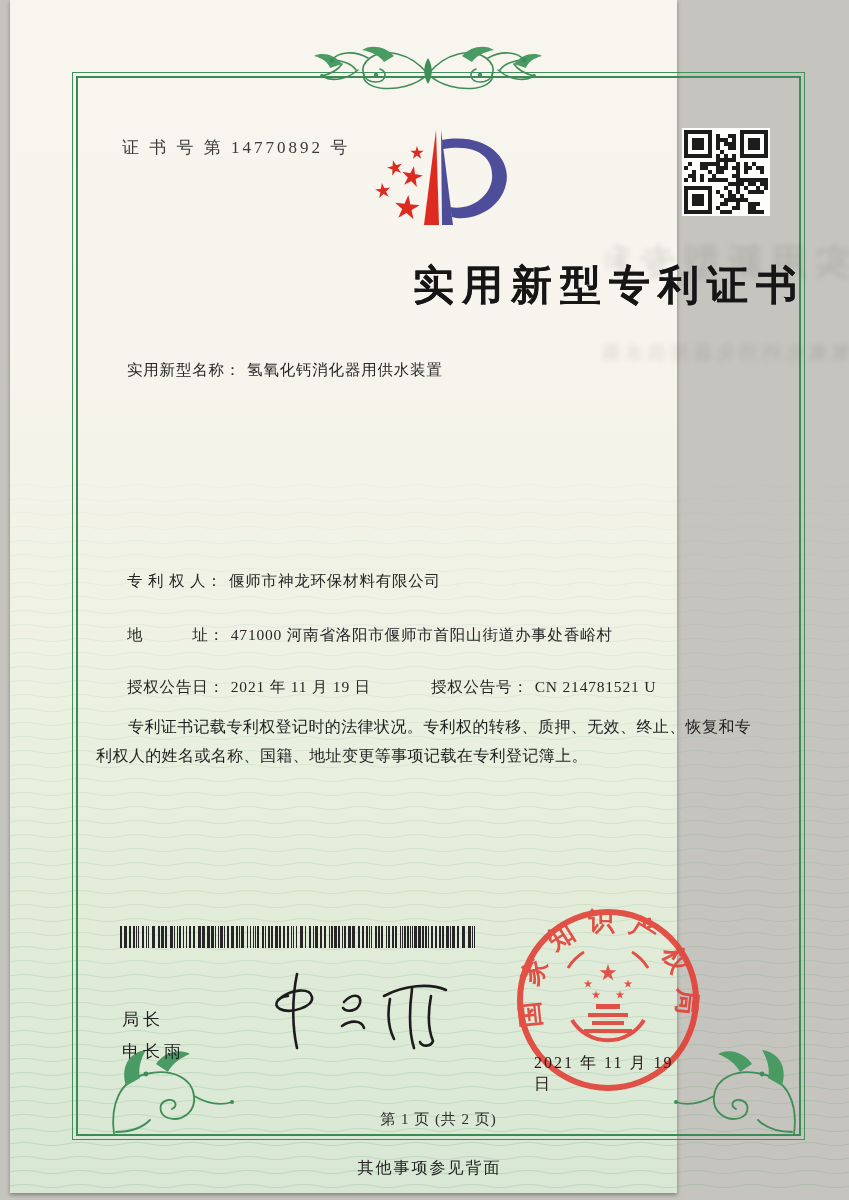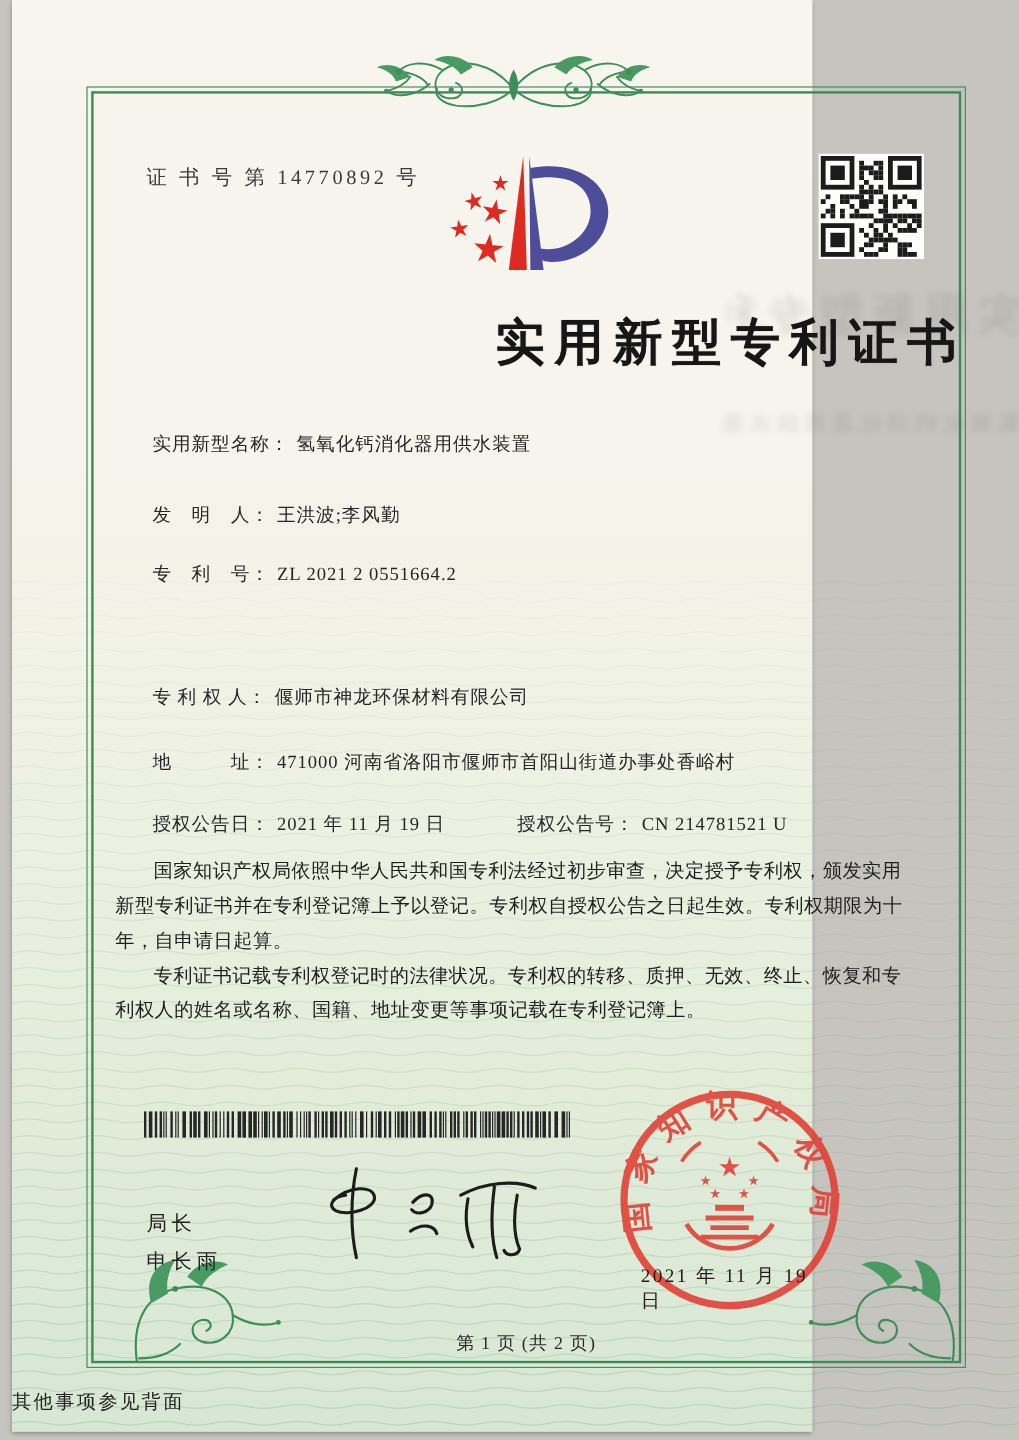--- a/index.html
+++ b/index.html
@@ -62,21 +62,21 @@
   .officer-name  { top:1024px; }
   .signature { position:absolute; left:240px; top:968px; z-index:3; }
 
   .seal { position:absolute; left:498px; top:900px; z-index:2; }
   .seal-date { position:absolute; left:524px; top:1053px; z-index:3;
                font-size:16px; color:#251a18; letter-spacing:2px; }
 
   .page-info { position:absolute; left:62px; top:1110px; width:733px;
                text-align:center; font-size:15px; color:#2b2b2b; letter-spacing:1px; }
   .back-note { position:absolute; left:0; top:1158px; width:839px;
-               font-size:16px; color:#222; letter-spacing:2px; }
+               text-align:center; font-size:16px; color:#222; letter-spacing:2px; }
 </style>
 </head>
 <body>
 
 <div class="paper">
 
   <svg id="waves-svg" width="839" height="1193">
       <path d="M0 486 q14 -3.2 28 0 q14 3.2 28 0 q14 -3.2 28 0 q14 3.2 28 0 q14 -3.2 28 0 q14 3.2 28 0 q14 -3.2 28 0 q14 3.2 28 0 q14 -3.2 28 0 q14 3.2 28 0 q14 -3.2 28 0 q14 3.2 28 0 q14 -3.2 28 0 q14 3.2 28 0 q14 -3.2 28 0 q14 3.2 28 0 q14 -3.2 28 0 q14 3.2 28 0 q14 -3.2 28 0 q14 3.2 28 0 q14 -3.2 28 0 q14 3.2 28 0 q14 -3.2 28 0 q14 3.2 28 0 q14 -3.2 28 0 q14 3.2 28 0 q14 -3.2 28 0 q14 3.2 28 0 q14 -3.2 28 0 q14 3.2 28 0" fill="none" stroke="#6fa87b" stroke-width="1" opacity="0.050"></path>
       <path d="M0 500 q14 -3.2 28 0 q14 3.2 28 0 q14 -3.2 28 0 q14 3.2 28 0 q14 -3.2 28 0 q14 3.2 28 0 q14 -3.2 28 0 q14 3.2 28 0 q14 -3.2 28 0 q14 3.2 28 0 q14 -3.2 28 0 q14 3.2 28 0 q14 -3.2 28 0 q14 3.2 28 0 q14 -3.2 28 0 q14 3.2 28 0 q14 -3.2 28 0 q14 3.2 28 0 q14 -3.2 28 0 q14 3.2 28 0 q14 -3.2 28 0 q14 3.2 28 0 q14 -3.2 28 0 q14 3.2 28 0 q14 -3.2 28 0 q14 3.2 28 0 q14 -3.2 28 0 q14 3.2 28 0 q14 -3.2 28 0 q14 3.2 28 0" fill="none" stroke="#6fa87b" stroke-width="1" opacity="0.054"></path>
       <path d="M0 514 q14 -3.2 28 0 q14 3.2 28 0 q14 -3.2 28 0 q14 3.2 28 0 q14 -3.2 28 0 q14 3.2 28 0 q14 -3.2 28 0 q14 3.2 28 0 q14 -3.2 28 0 q14 3.2 28 0 q14 -3.2 28 0 q14 3.2 28 0 q14 -3.2 28 0 q14 3.2 28 0 q14 -3.2 28 0 q14 3.2 28 0 q14 -3.2 28 0 q14 3.2 28 0 q14 -3.2 28 0 q14 3.2 28 0 q14 -3.2 28 0 q14 3.2 28 0 q14 -3.2 28 0 q14 3.2 28 0 q14 -3.2 28 0 q14 3.2 28 0 q14 -3.2 28 0 q14 3.2 28 0 q14 -3.2 28 0 q14 3.2 28 0" fill="none" stroke="#6fa87b" stroke-width="1" opacity="0.059"></path>
@@ -325,38 +325,31 @@
       <rect x="70" y="82" width="4" height="4" fill="#1c1c1c"></rect>
       <rect x="74" y="82" width="4" height="4" fill="#1c1c1c"></rect>
       <rect x="78" y="82" width="4" height="4" fill="#1c1c1c"></rect>
     </svg>
 
   <div class="title">实用新型专利证书</div>
 
   <div class="field-row r0">
     <span class="field-label">实用新型名称：</span><span class="field-value">氢氧化钙消化器用供水装置</span>
   </div>
-  <div class="field-row r1">
-    <span class="field-label">发　明　人：</span><span class="field-value">王洪波;李风勤</span>
-  </div>
-  <div class="field-row r2">
-    <span class="field-label">专　利　号：</span><span class="field-value">ZL 2021 2 0551664.2</span>
-  </div>
   <div class="field-row r4">
     <span class="field-label">专 利 权 人：</span><span class="field-value">偃师市神龙环保材料有限公司</span>
   </div>
   <div class="field-row r5">
     <span class="field-label">地　　　址：</span><span class="field-value">471000 河南省洛阳市偃师市首阳山街道办事处香峪村</span>
   </div>
   <div class="field-row r6">
     <span class="field-label">授权公告日：</span><span class="field-value">2021 年 11 月 19 日</span><span class="field-label grant-no">授权公告号：</span><span class="field-value">CN 214781521 U</span>
   </div>
 
   <div class="paragraphs">
-    <p>国家知识产权局依照中华人民共和国专利法经过初步审查，决定授予专利权，颁发实用新型专利证书并在专利登记簿上予以登记。专利权自授权公告之日起生效。专利权期限为十年，自申请日起算。</p>
     <p>专利证书记载专利权登记时的法律状况。专利权的转移、质押、无效、终止、恢复和专利权人的姓名或名称、国籍、地址变更等事项记载在专利登记簿上。</p>
   </div>
 
   <svg id="barcode-svg" width="362" height="24" viewBox="0 0 362 24">
       <rect x="0" y="0" width="2" height="22" fill="#262626"></rect>
       <rect x="4" y="0" width="3" height="22" fill="#262626"></rect>
       <rect x="9" y="0" width="2" height="22" fill="#262626"></rect>
       <rect x="13" y="0" width="2" height="22" fill="#262626"></rect>
       <rect x="16" y="0" width="1" height="22" fill="#262626"></rect>
       <rect x="18" y="0" width="1" height="22" fill="#262626"></rect>

